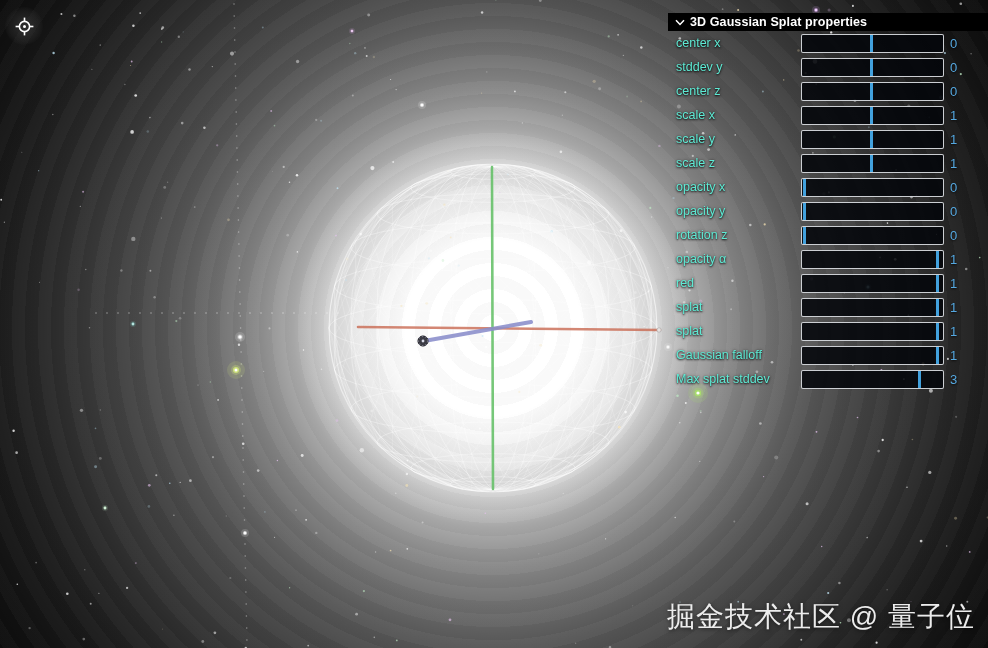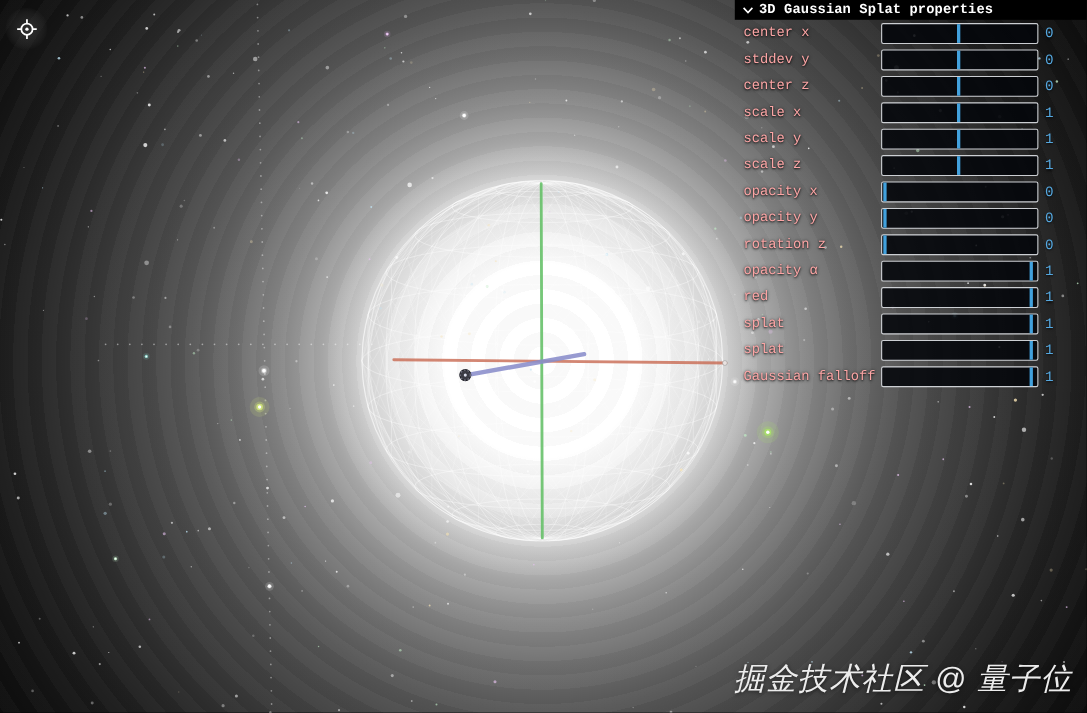--- a/index.html
+++ b/index.html
@@ -43,35 +43,35 @@
 
   
   #recenter-btn{
     position:absolute;left:5px;top:7px;width:38px;height:38px;
     border:none;border-radius:50%;cursor:pointer;z-index:10;
     background:radial-gradient(circle,rgba(80,80,80,0.45) 0%,rgba(60,60,60,0.25) 55%,rgba(0,0,0,0) 75%);
     display:flex;align-items:center;justify-content:center;padding:0;
   }
 
   
-  #panel{position:absolute;top:0;right:0;width:320px;z-index:11;font-family:Liberation Mono, monospace;}
+  #panel{position:absolute;top:13px;right:0;width:320px;z-index:11;}
   .panel-header{
     height:18px;background:#000;display:flex;align-items:center;
     padding-left:7px;cursor:pointer;
   }
   .chev{width:10px;height:7px;margin-right:5px;flex:0 0 auto;}
   .panel-title{
     color:#fff;font-size:12.5px;font-weight:bold;letter-spacing:0.1px;
     white-space:nowrap;
   }
   .prop-row{
     height:24px;display:flex;align-items:center;padding-left:8px;
   }
   .prop-label{
-    flex:1 1 auto;color:#fca5a5;font-size:12.5px;
+    flex:1 1 auto;color:#5eead4;font-size:12.5px;
     text-shadow:0 1px 2px rgba(0,0,0,0.85), 0 0 3px rgba(0,0,0,0.5);
     white-space:nowrap;
   }
   .slider{
     flex:0 0 auto;width:141px;height:17px;position:relative;
     background:rgba(3,6,10,0.88);
     border:1px solid rgba(238,242,246,0.85);
     border-radius:2px;cursor:pointer;
   }
   .slider-thumb{
@@ -82,21 +82,20 @@
     flex:0 0 auto;width:38px;margin-left:6px;color:#55a8e0;font-size:13px;
     text-shadow:0 1px 2px rgba(0,0,0,0.7);
   }
 
   
   #watermark{
     position:absolute;right:13px;bottom:12px;z-index:12;
     color:#ececec;font-size:28px;letter-spacing:1px;
     text-shadow:0 1px 4px rgba(0,0,0,0.6);
     font-family:"Liberation Sans","DejaVu Sans",sans-serif;
-    font-style:italic;
   }
 </style>
 </head>
 <body>
 
 <div id="glow" class="layer"></div>
 <div id="banding" class="layer"></div>
 <svg id="stars" class="layer" width="988" height="648">
     <circle cx="182.2" cy="123.1" r="1.31" fill="#ffffff" opacity="0.45"></circle>
     <circle cx="520.2" cy="355.5" r="1.04" fill="#ffffff" opacity="0.33"></circle>
@@ -715,16 +714,23 @@
   </div>
 
   <div class="prop-row">
     <span class="prop-label">Gaussian falloff</span>
     <div class="slider">
       <div class="slider-thumb" style="left: 134px; background: rgb(66, 161, 221);"></div>
     </div>
     <span class="prop-value">1</span>
   </div>
 
+  <div class="prop-row">
+    <span class="prop-label">Max splat stddev</span>
+    <div class="slider">
+      <div class="slider-thumb" style="left: 116px; background: rgb(66, 161, 221);"></div>
+    </div>
+    <span class="prop-value">3</span>
+  </div>
 </div>
 </div>
 
 <div id="watermark">掘金技术社区 @ 量子位</div>
 
 </body></html>

